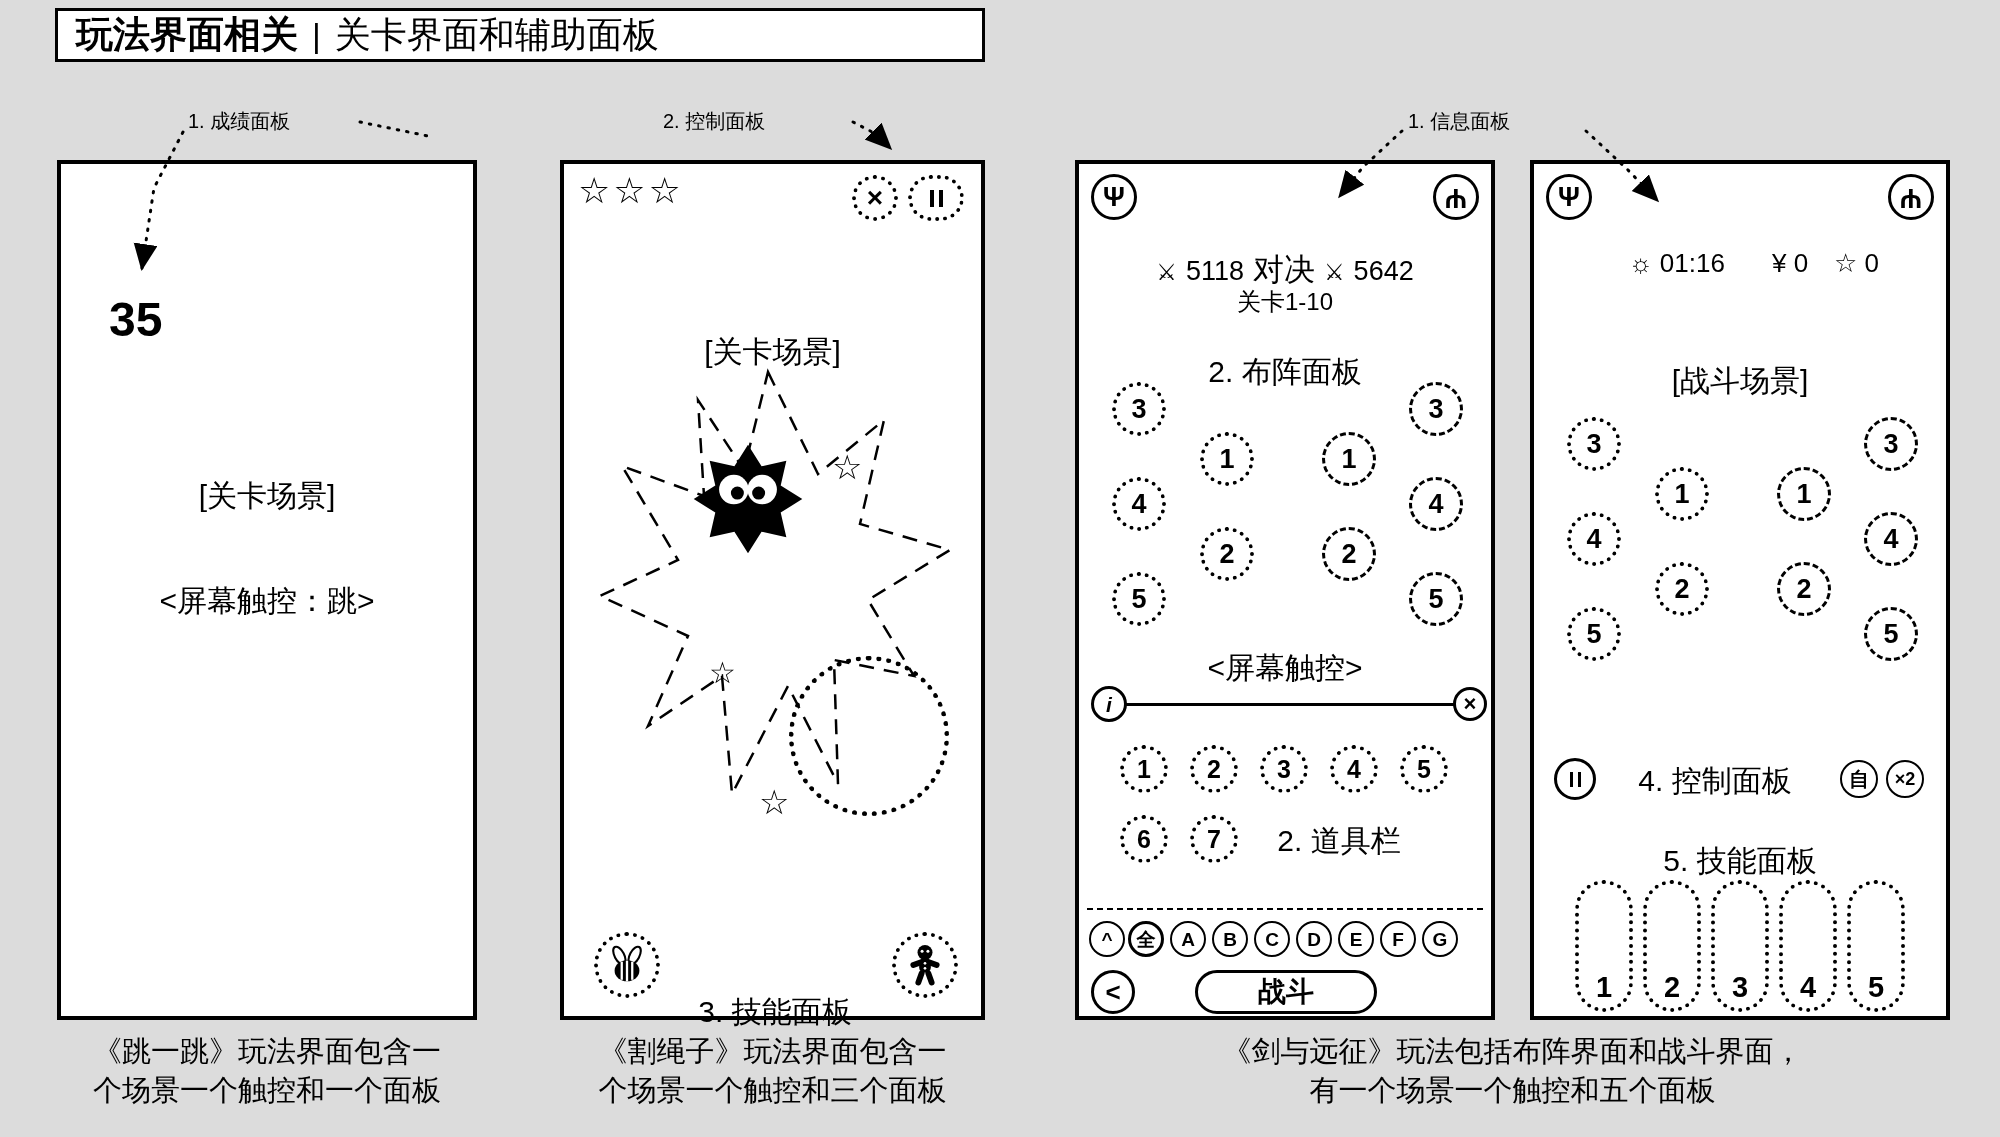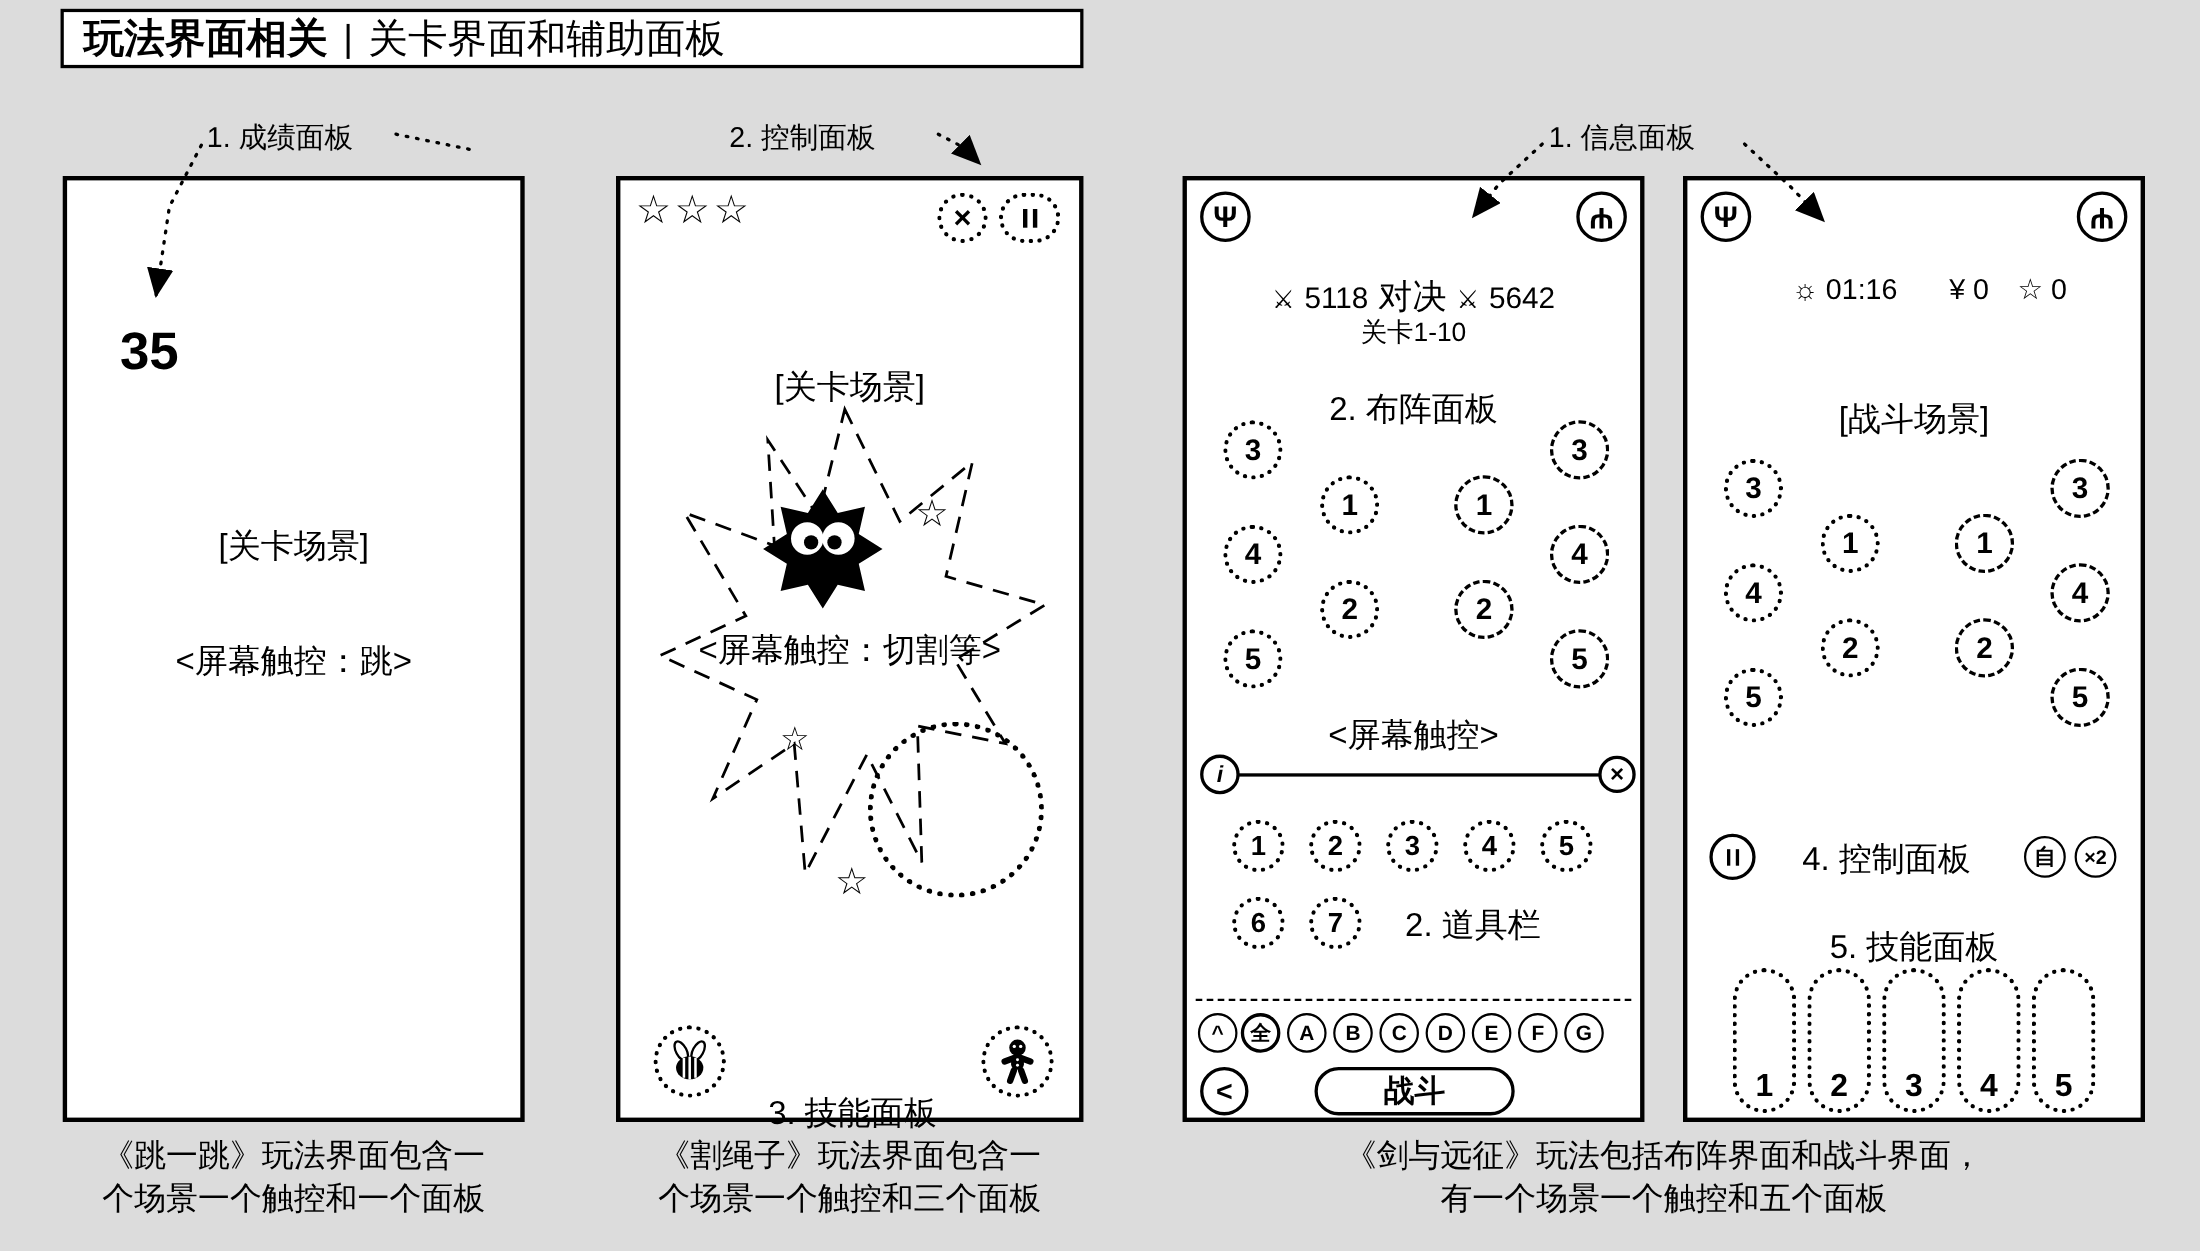--- a/index.html
+++ b/index.html
@@ -13,21 +13,21 @@
 .bs{border:3px solid #000}
 .fc{width:54px;height:54px;font-size:27px}
 .bdot4{border:4px dotted #000}
 .bdash{border:3px dashed #000}
 .itc{width:48px;height:48px;font-size:25px;border:4px dotted #000}
 .tab{width:36px;height:36px;font-size:19px;border:2px solid #000}
 .slot{position:absolute;width:58px;height:132px;border:4px dotted #000;border-radius:29px;background:#fff}
 .slotnum{position:absolute;bottom:4px;left:0;width:100%;text-align:center;font-size:29px;font-weight:bold}
 .pbars{display:inline-block;width:13px;height:17px;border-left:4px solid #000;border-right:4px solid #000}
 .pbars-sm{display:inline-block;width:11px;height:15px;border-left:3.5px solid #000;border-right:3.5px solid #000}
-.lbl{font-size:26px}
+.lbl{font-size:20px}
 .cap{position:absolute;text-align:center;font-size:29px;line-height:39px}
 .overlay{position:absolute;left:0;top:0;pointer-events:none}
 </style>
 </head>
 <body>
 
 <div id="canvas">
 
   <div class="panel" style="left:57px;width:420px">
     <div class="abs" style="left:48px;top:128px;font-size:48px;font-weight:bold">35</div>
@@ -56,21 +56,20 @@
       <circle cx="38" cy="42" r="12.5" fill="#fff"></circle>
       <circle cx="62" cy="42" r="12.5" fill="#fff"></circle>
       <circle cx="41" cy="45" r="5.5" fill="#000"></circle>
       <circle cx="59" cy="45" r="5.5" fill="#000"></circle>
     </svg>
 
     <div class="abs" style="left:268px;top:283px;font-size:34px">☆</div>
     <div class="abs" style="left:145px;top:491px;font-size:30px">☆</div>
     <div class="abs" style="left:195px;top:618px;font-size:34px">☆</div>
 
-    <div class="ctr" style="top:407px;font-size:30px">&lt;屏幕触控：切割等&gt;</div>
 
     <div class="circle" style="left:30px;top:768px;width:66px;height:66px;border:4px dotted #000">
       <svg width="46" height="42" viewBox="0 0 48 44">
         <ellipse cx="16" cy="12" rx="5" ry="10" fill="#fff" stroke="#000" stroke-width="2.2" transform="rotate(-28 16 12)"></ellipse>
         <ellipse cx="32" cy="12" rx="5" ry="10" fill="#fff" stroke="#000" stroke-width="2.2" transform="rotate(28 32 12)"></ellipse>
         <ellipse cx="24" cy="28" rx="13" ry="11" fill="#000"></ellipse>
         <line x1="18.5" y1="18.5" x2="18.5" y2="37.5" stroke="#fff" stroke-width="2.4"></line>
         <line x1="24" y1="17.5" x2="24" y2="39" stroke="#fff" stroke-width="2.4"></line>
         <line x1="29.5" y1="18.5" x2="29.5" y2="37.5" stroke="#fff" stroke-width="2.4"></line>
       </svg>

